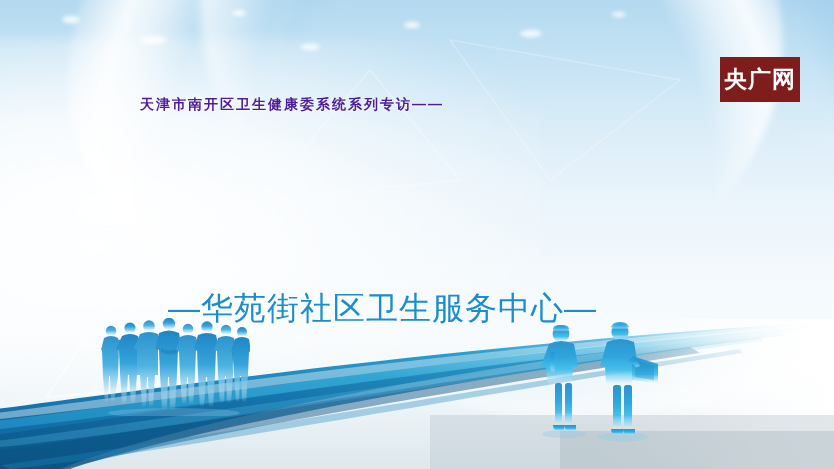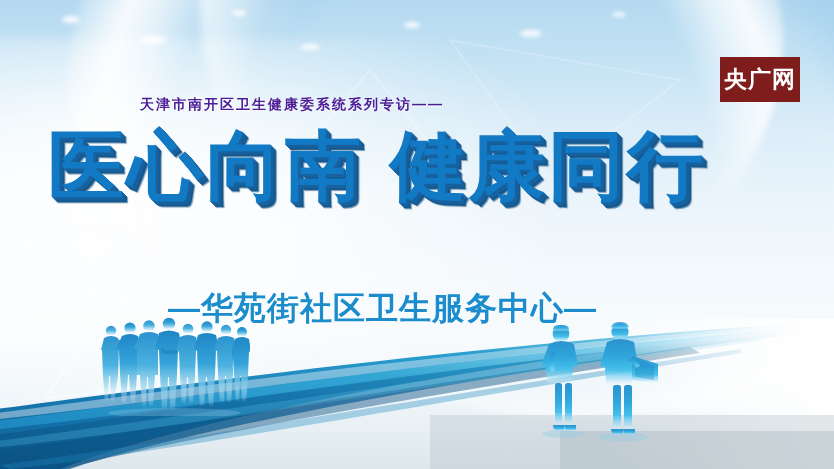--- a/index.html
+++ b/index.html
@@ -178,21 +178,21 @@
        5px 5px 0 #15598f,
        6px 6px 1px rgba(16,70,115,0.55);
   }
   .headline .gap { display: inline-block; width: 26px; }
 
   .subhead {
     position: absolute;
     left: 168px;
     top: 292px;
     font-size: 32px;
-    font-weight: bold;
+    font-weight: normal;
     letter-spacing: 1px;
     line-height: 1;
     color: #1b8ccc;
     white-space: nowrap;
     text-shadow: 0 1px 3px rgba(255,255,255,0.9);
   }
 
   
   .logo {
     position: absolute;
@@ -415,23 +415,20 @@
         <path d="M83,107 q0,6 7,6 l5,0 0,-6 Z"></path>
       </g>
 
       <ellipse cx="24" cy="112" rx="22" ry="4" fill="#89c9e6" opacity="0.34"></ellipse>
       <ellipse cx="83" cy="115" rx="25" ry="4.5" fill="#89c9e6" opacity="0.34"></ellipse>
     </svg>
   </div>
 
   <div class="kicker">天津市南开区卫生健康委系统系列专访——</div>
 
-  <div class="headline">
-    <span>医心向南</span><span class="gap"></span><span>健康同行</span>
-  </div>
 
   <div class="subhead">—华苑街社区卫生服务中心—</div>
 
   <div class="logo">
     <span class="logo-text">央广网</span>
   </div>
 
 </div>
 
 </body></html>

